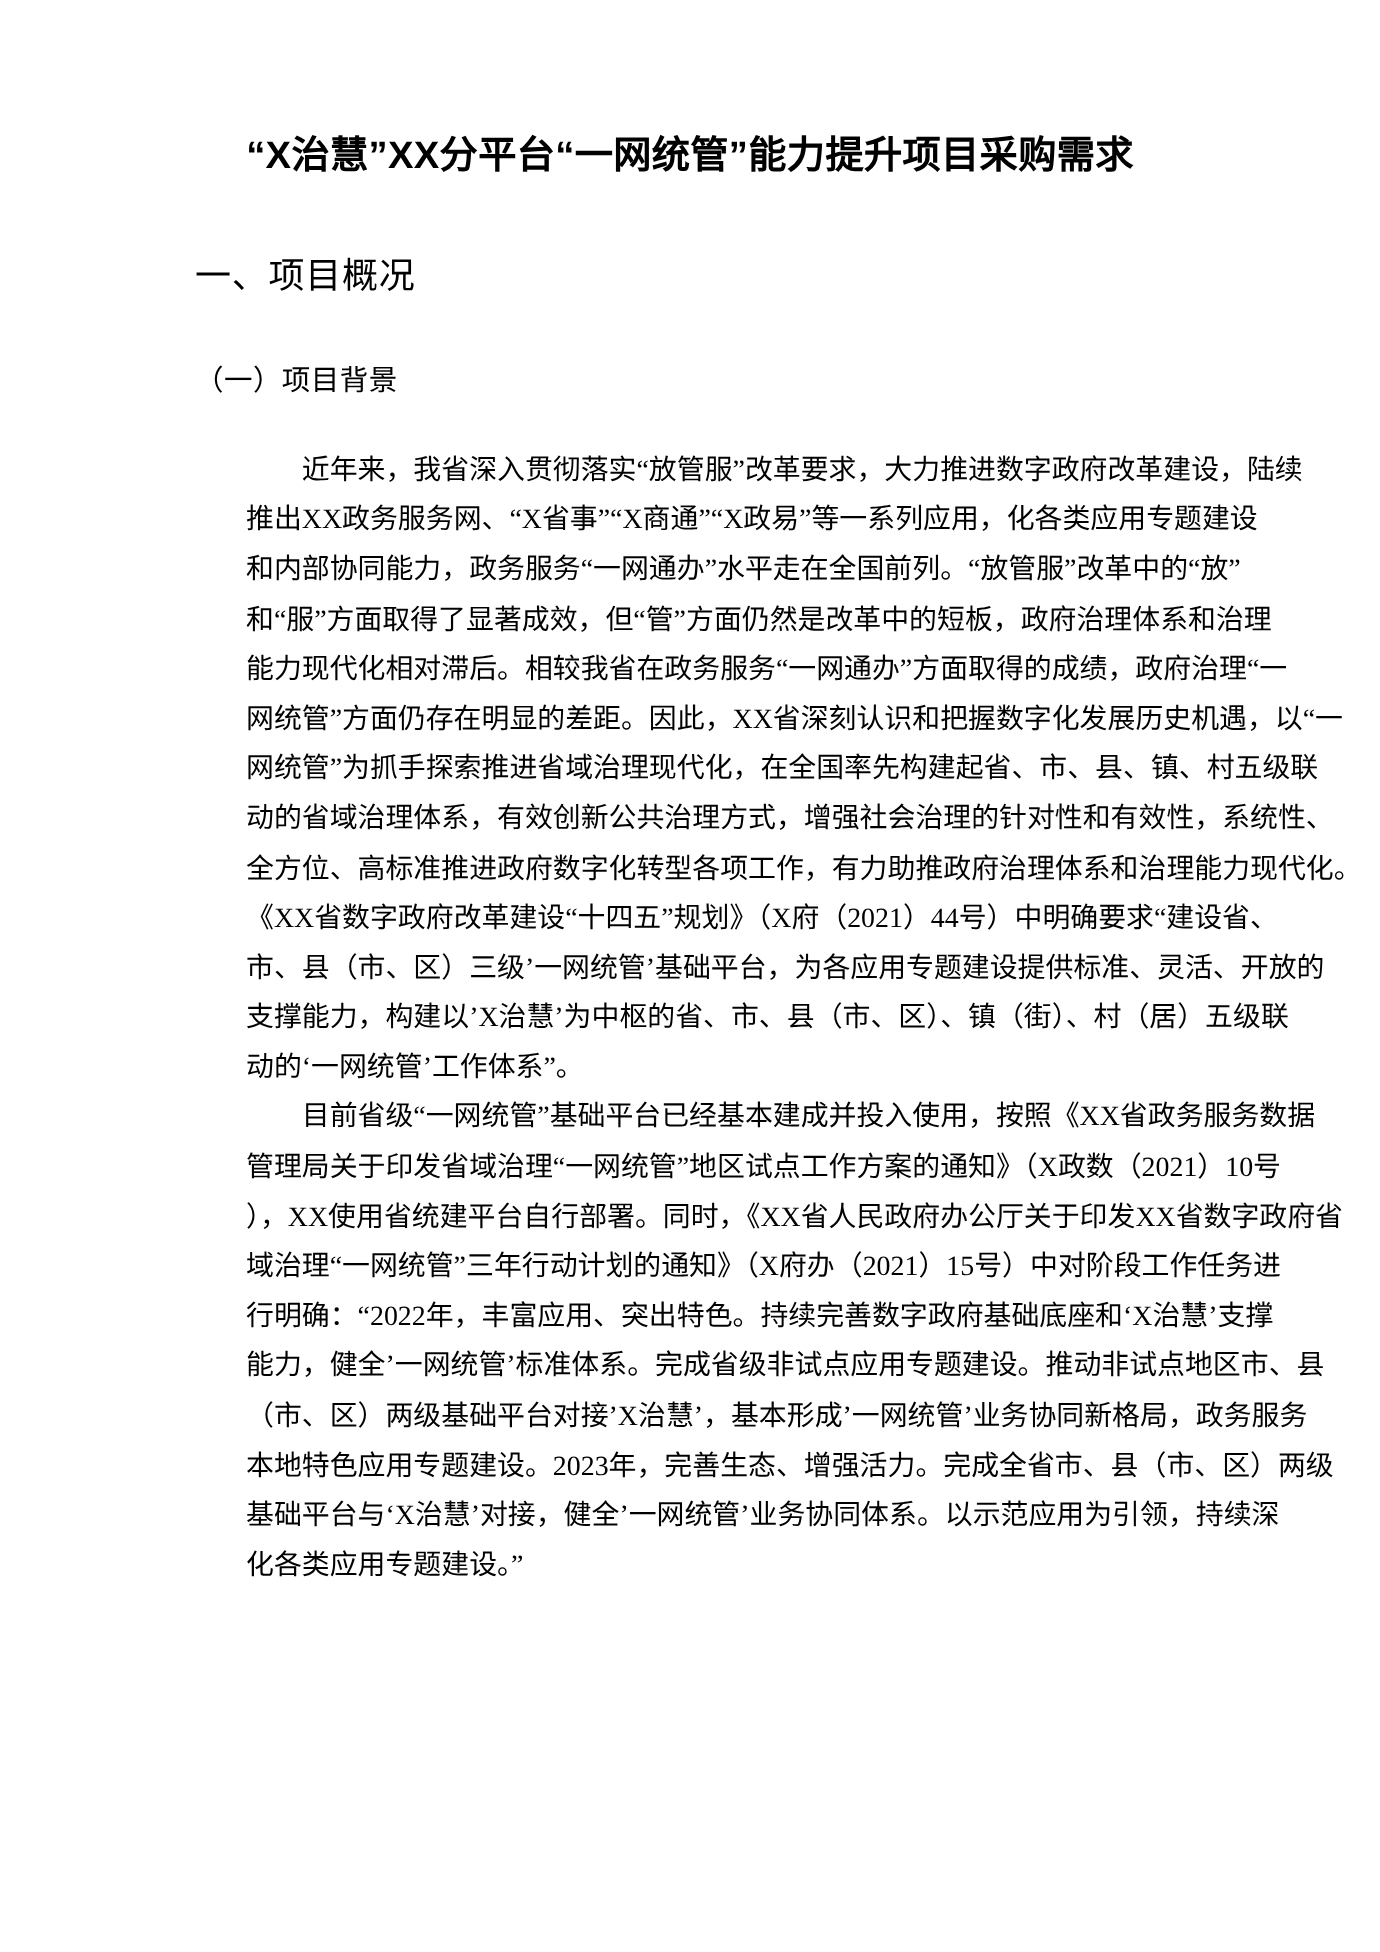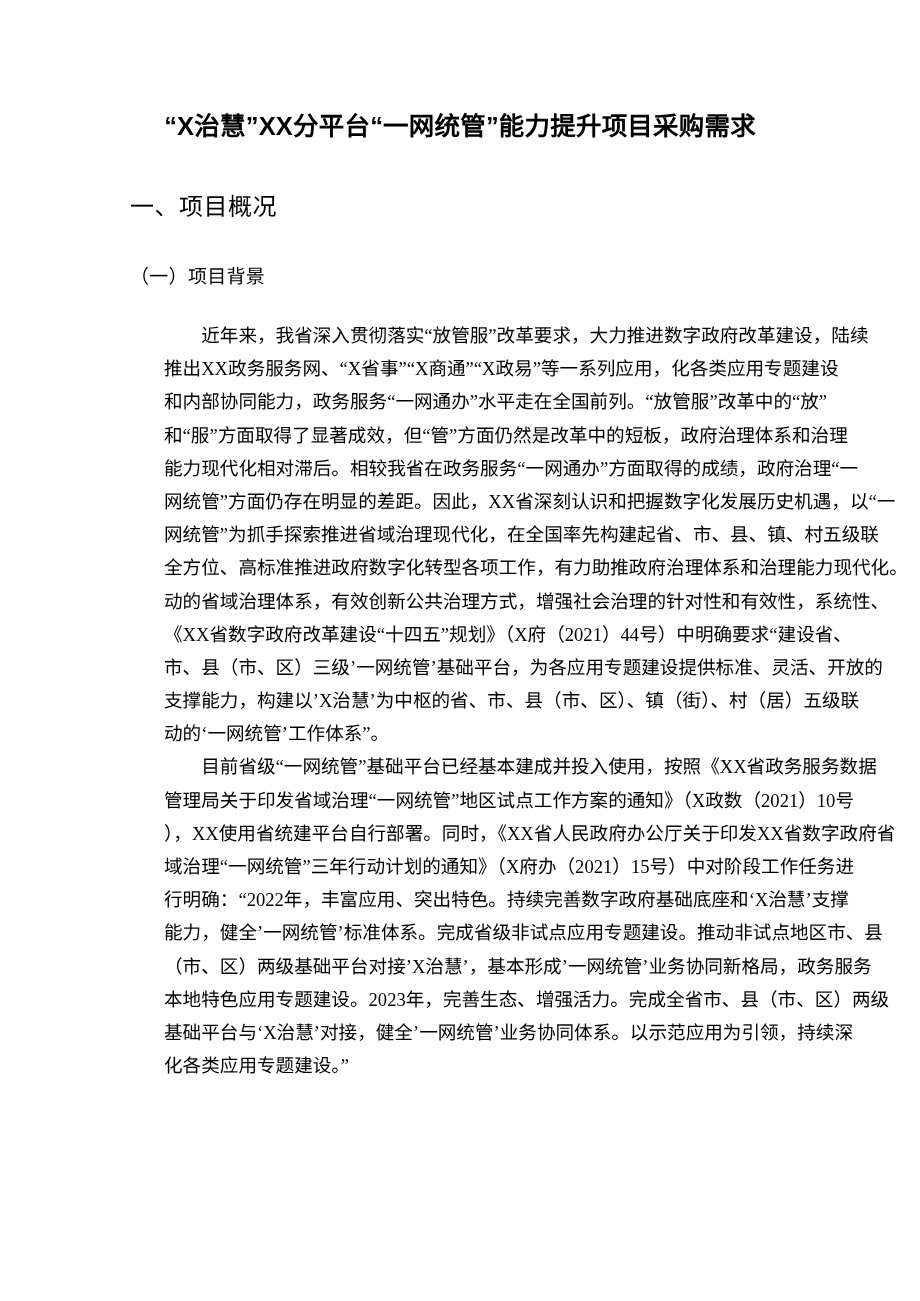--- a/index.html
+++ b/index.html
@@ -31,21 +31,21 @@
 
   
   .doc-title {
     font-family: "Liberation Sans", "DejaVu Sans", sans-serif;
     font-weight: 700;
     font-size: 25.5px;
     line-height: 36px;
     text-align: center;
     letter-spacing: 0.2px;
     margin: 0;
-    padding-top: 108px;
+    padding-top: 86px;
     white-space: nowrap;
   }
 
   
   .h1 {
     font-family: "Liberation Serif", "DejaVu Serif", serif;
     font-weight: 400;
     font-size: 24px;
     line-height: 34px;
     margin: 0;
@@ -93,22 +93,22 @@
     <h3 class="h2">（一）项目背景</h3>
 
     <div class="body-block">
         <div class="para-line justified">　　近年来，我省深入贯彻落实“放管服”改革要求，大力推进数字政府改革建设，陆续</div>
         <div class="para-line justified">推出XX政务服务网、“X省事”“X商通”“X政易”等一系列应用，化各类应用专题建设</div>
         <div class="para-line justified">和内部协同能力，政务服务“一网通办”水平走在全国前列。“放管服”改革中的“放”</div>
         <div class="para-line justified">和“服”方面取得了显著成效，但“管”方面仍然是改革中的短板，政府治理体系和治理</div>
         <div class="para-line justified">能力现代化相对滞后。相较我省在政务服务“一网通办”方面取得的成绩，政府治理“一</div>
         <div class="para-line justified">网统管”方面仍存在明显的差距。因此，XX省深刻认识和把握数字化发展历史机遇，以“一</div>
         <div class="para-line justified">网统管”为抓手探索推进省域治理现代化，在全国率先构建起省、市、县、镇、村五级联</div>
+        <div class="para-line justified">动的省域治理体系，有效创新公共治理方式，增强社会治理的针对性和有效性，系统性、</div>
         <div class="para-line justified">全方位、高标准推进政府数字化转型各项工作，有力助推政府治理体系和治理能力现代化。</div>
-        <div class="para-line justified">动的省域治理体系，有效创新公共治理方式，增强社会治理的针对性和有效性，系统性、</div>
         <div class="para-line justified">《XX省数字政府改革建设“十四五”规划》（X府（2021）44号）中明确要求“建设省、</div>
         <div class="para-line justified">市、县（市、区）三级’一网统管’基础平台，为各应用专题建设提供标准、灵活、开放的</div>
         <div class="para-line justified">支撑能力，构建以’X治慧’为中枢的省、市、县（市、区）、镇（街）、村（居）五级联</div>
         <div class="para-line justified">动的‘一网统管’工作体系”。</div>
       </div>
 
     <div class="body-block" style="padding-top:0">
         <div class="para-line justified">　　目前省级“一网统管”基础平台已经基本建成并投入使用，按照《XX省政务服务数据</div>
         <div class="para-line justified">管理局关于印发省域治理“一网统管”地区试点工作方案的通知》（X政数（2021）10号</div>
         <div class="para-line justified">），XX使用省统建平台自行部署。同时，《XX省人民政府办公厅关于印发XX省数字政府省</div>

